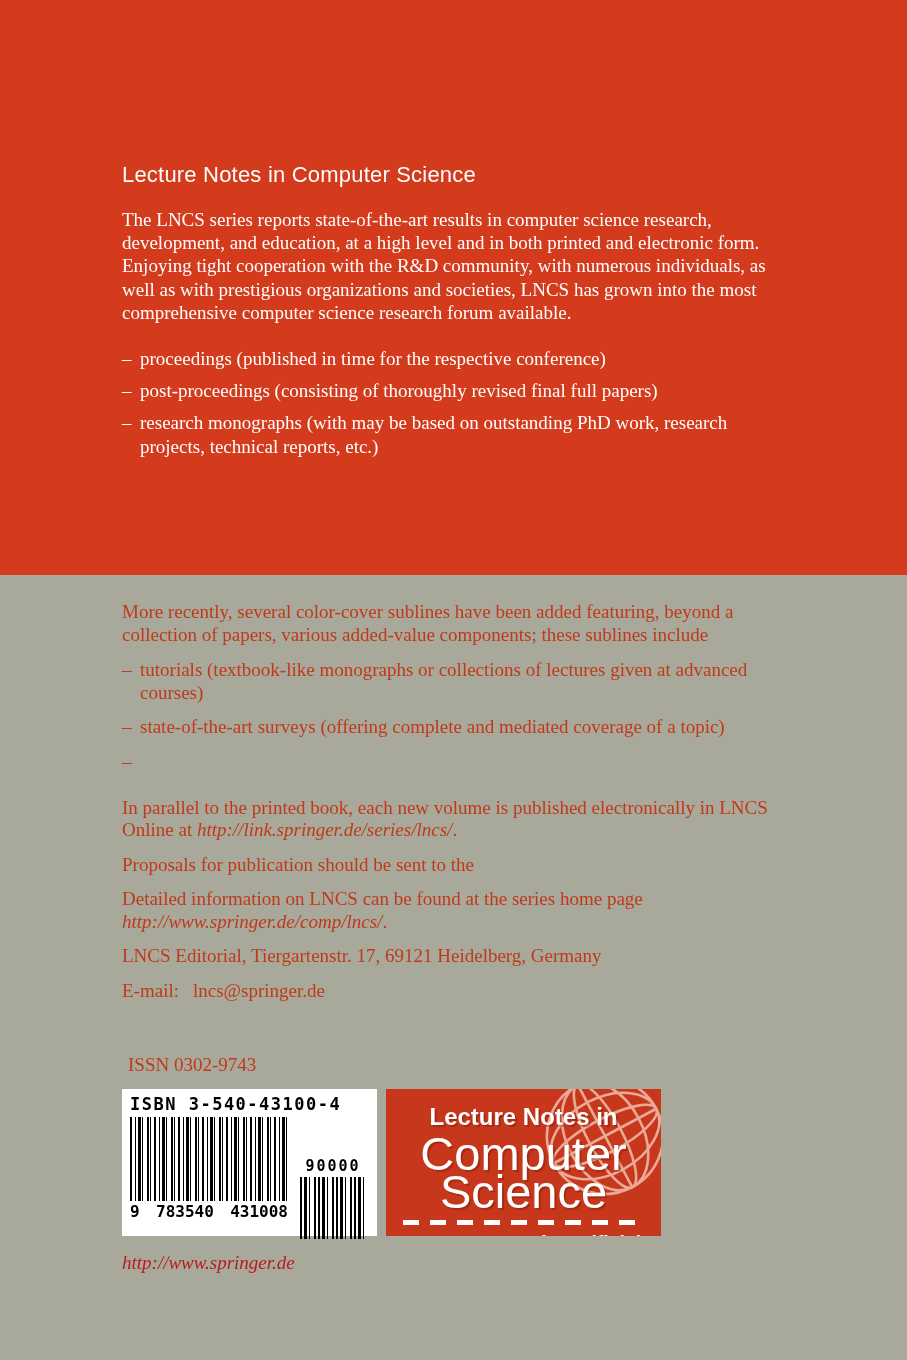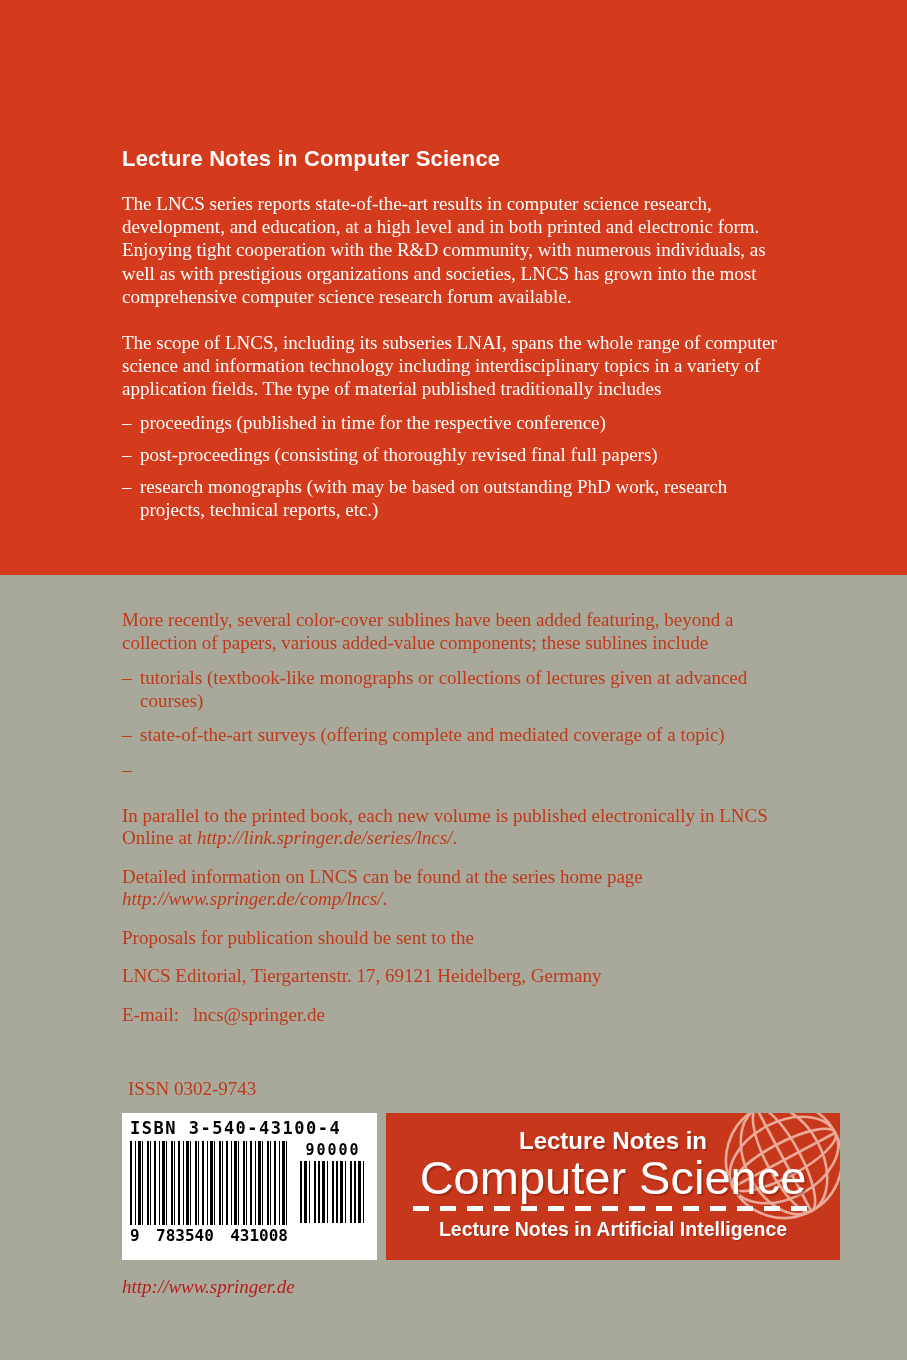--- a/index.html
+++ b/index.html
@@ -9,40 +9,40 @@
     background:linear-gradient(to bottom, #d33b1c 0px, #d33b1c 575px, #a8a99a 575px, #a8a99a 100%);
   }
   .cover{width:907px;height:1360px;position:relative;}
   
   .red{
     box-sizing:border-box;height:575px;
     padding:146px 117px 0 122px;color:#ffffff;
   }
   .red h1{
     font-family:"Liberation Sans", sans-serif;
-    font-size:22px;font-weight:bold;margin:0 0 20px 0;letter-spacing:0.2px;
+    font-size:22px;font-weight:normal;margin:16px 0 20px 0;letter-spacing:0.2px;
   }
   .red p{font-size:19px;line-height:23.2px;margin:0 0 23px 0;}
   .red p.tight{margin-bottom:10px;}
   .bullet{display:flex;font-size:19px;line-height:23.2px;margin-bottom:9px;}
   .bullet .dash{flex:0 0 18px;}
   
   .gray{
     box-sizing:border-box;min-height:785px;
     padding:18px 117px 0 122px;color:#c1391a;
   }
-  .gray p{font-size:19px;line-height:22.5px;margin:16px 0 10px 0;}
+  .gray p{font-size:19px;line-height:22.5px;margin:8px 0 10px 0;}
   .gray .bullets{margin-bottom:24px;}
   .gray .bullet{margin-bottom:11px;}
   .gray p.spaced{margin-bottom:12px;}
   .gray i{font-style:italic;text-align:right;}
   .email .email-val{margin-left:14px;}
   .issn{margin:52px 0 12px 6px !important;font-size:19px;}
   
-  .bottom-row{display:flex;gap:9px;width:718px;}
+  .bottom-row{display:flex;gap:9px;width:539px;}
   .barcode-box{
     box-sizing:border-box;flex:0 0 255px;height:147px;background:#ffffff;color:#000;
     padding:5px 8px 0 8px;
   }
   .isbn-line{
     font-family:"DejaVu Sans Mono", monospace;font-weight:bold;
     font-size:17px;letter-spacing:1.5px;white-space:nowrap;margin-bottom:3px;
   }
   .bars-area{display:flex;gap:12px;align-items:flex-start;}
   .main{width:158px;}
@@ -54,21 +54,21 @@
       #000 8px 11px, transparent 11px 12px,
       #000 12px 13px, transparent 13px 17px,
       #000 17px 19px, transparent 19px 20px,
       #000 20px 21px, transparent 21px 24px);
   }
   .digits{
     display:flex;justify-content:space-between;
     font-family:"DejaVu Sans Mono", monospace;font-weight:bold;font-size:16px;
     margin-top:1px;
   }
-  .addon{width:66px;}
+  .addon{width:66px;margin-top:40px;}
   .addon-label{
     font-family:"DejaVu Sans Mono", monospace;font-weight:bold;font-size:15px;
     text-align:center;letter-spacing:2px;margin-bottom:2px;
   }
   .addon-bars{
     height:62px;
     background:repeating-linear-gradient(90deg,
       #000 0 2px, transparent 2px 4px,
       #000 4px 7px, transparent 7px 9px,
       #000 9px 10px, transparent 10px 14px,
@@ -102,21 +102,20 @@
   }
 </style>
 </head>
 <body>
 
 <div class="cover">
 
   <section class="red">
     <h1>Lecture Notes in Computer Science</h1>
     <p>The LNCS series reports state-of-the-art results in computer science research, development, and education, at a high level and in both printed and electronic form. Enjoying tight cooperation with the R&amp;D community, with numerous individuals, as well as with prestigious organizations and societies, LNCS has grown into the most comprehensive computer science research forum available.</p>
-    <p class="tight">The scope of LNCS, including its subseries LNAI, spans the whole range of computer science and information technology including interdisciplinary topics in a variety of application fields. The type of material published traditionally includes</p>
     <div class="bullets">
       <div class="bullet">
         <span class="dash">–</span>
         <span>proceedings (published in time for the respective conference)</span>
       </div>
       <div class="bullet">
         <span class="dash">–</span>
         <span>post-proceedings (consisting of thoroughly revised final full papers)</span>
       </div>
       <div class="bullet">
@@ -137,23 +136,23 @@
         <span class="dash">–</span>
         <span>state-of-the-art surveys (offering complete and mediated coverage of a topic)</span>
       </div>
       <div class="bullet">
         <span class="dash">–</span>
       </div>
     </div>
 
     <p class="spaced"><span>In parallel to the printed book, each new volume is published electronically in LNCS Online at </span><i>http://link.springer.de/series/lncs/</i><span>.</span></p>
 
+    <p class="spaced">Proposals for publication should be sent to the</p>
+
     <p class="spaced"><span>Detailed information on LNCS can be found at the series home page </span><i>http://www.springer.de/comp/lncs/</i><span>.</span></p>
-
-    <p class="spaced">Proposals for publication should be sent to the</p>
     <p class="spaced">LNCS Editorial, Tiergartenstr. 17, 69121 Heidelberg, Germany</p>
     <p class="spaced email"><span>E-mail:</span><span class="email-val">lncs@springer.de</span></p>
 
     <p class="issn">ISSN 0302-9743</p>
 
     <div class="bottom-row">
 
       <div class="barcode-box">
         <div class="isbn-line">ISBN 3-540-43100-4</div>
         <div class="bars-area">

